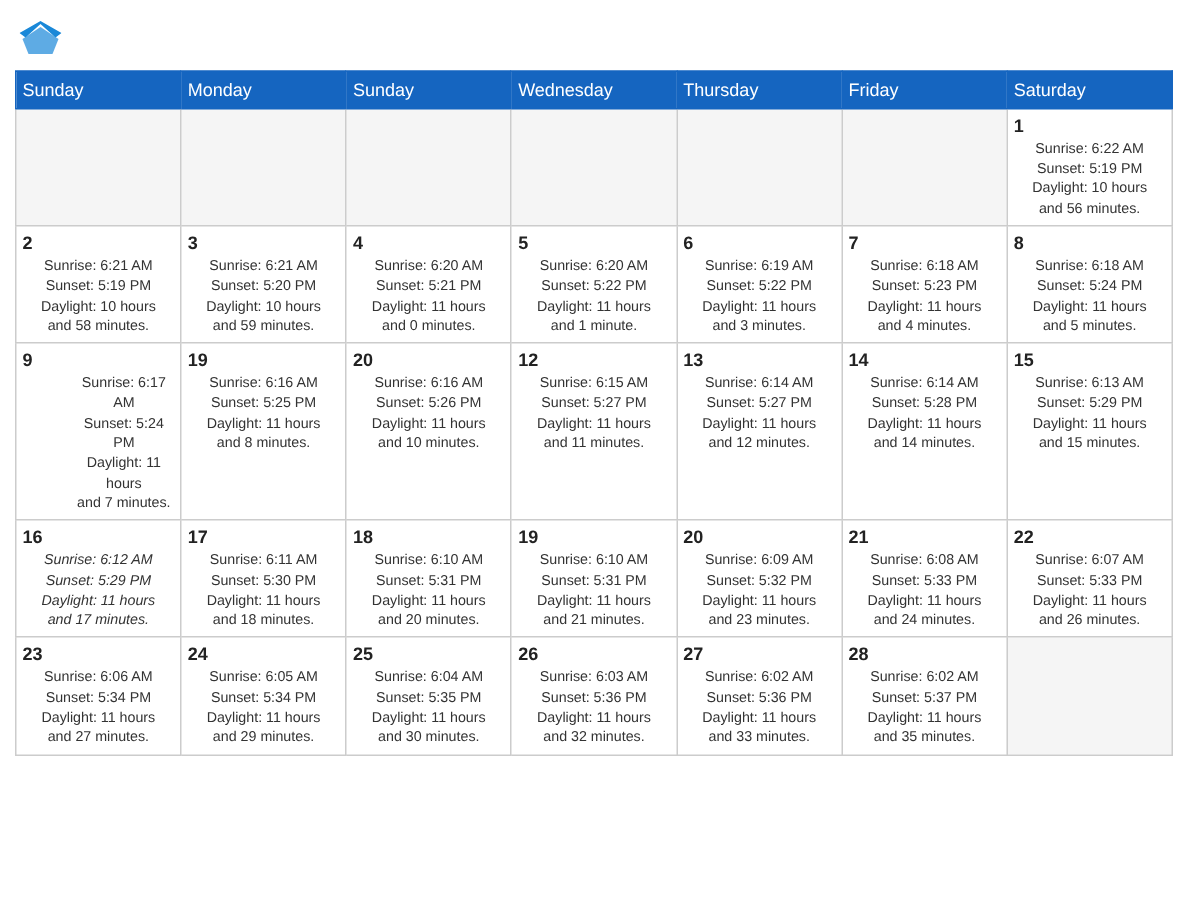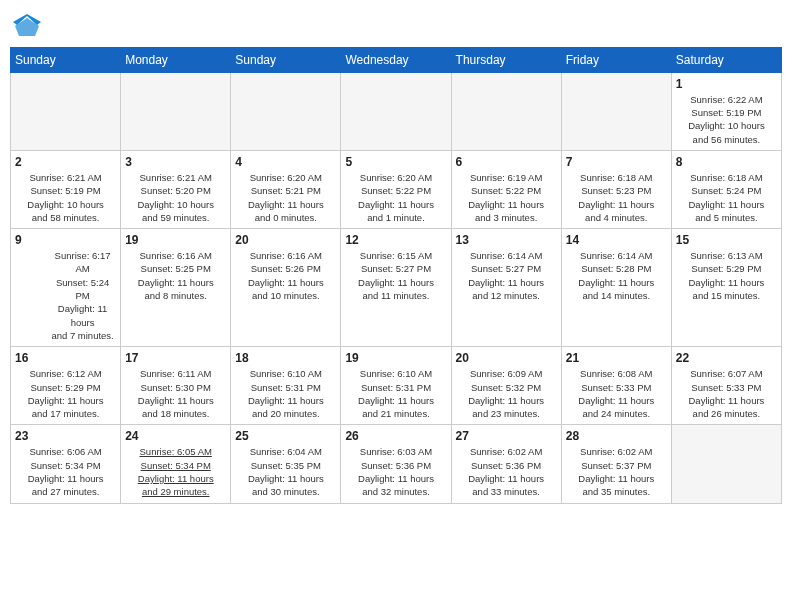--- a/index.html
+++ b/index.html
@@ -236,21 +236,21 @@
           <span class="day-number">15</span>
           <div class="day-info" style="white-space: pre-line;">Sunrise: 6:13 AM
 Sunset: 5:29 PM
 Daylight: 11 hours
 and 15 minutes.</div>
         </td>
       </tr>
       <tr>
         <td>
           <span class="day-number">16</span>
-          <div class="day-info" style="white-space: pre-line;">Sunrise: 6:12 AM
+          <div class="day-info" style="white-space: pre-line; font-style: italic;">Sunrise: 6:12 AM
 Sunset: 5:29 PM
 Daylight: 11 hours
 and 17 minutes.</div>
         </td>
         <td>
           <span class="day-number">17</span>
           <div class="day-info" style="white-space: pre-line;">Sunrise: 6:11 AM
 Sunset: 5:30 PM
 Daylight: 11 hours
 and 18 minutes.</div>
@@ -294,21 +294,21 @@
       <tr>
         <td>
           <span class="day-number">23</span>
           <div class="day-info" style="white-space: pre-line;">Sunrise: 6:06 AM
 Sunset: 5:34 PM
 Daylight: 11 hours
 and 27 minutes.</div>
         </td>
         <td>
           <span class="day-number">24</span>
-          <div class="day-info" style="white-space: pre-line; text-decoration: underline;">Sunrise: 6:05 AM
+          <div class="day-info" style="white-space: pre-line;">Sunrise: 6:05 AM
 Sunset: 5:34 PM
 Daylight: 11 hours
 and 29 minutes.</div>
         </td>
         <td>
           <span class="day-number">25</span>
           <div class="day-info" style="white-space: pre-line;">Sunrise: 6:04 AM
 Sunset: 5:35 PM
 Daylight: 11 hours
 and 30 minutes.</div>

